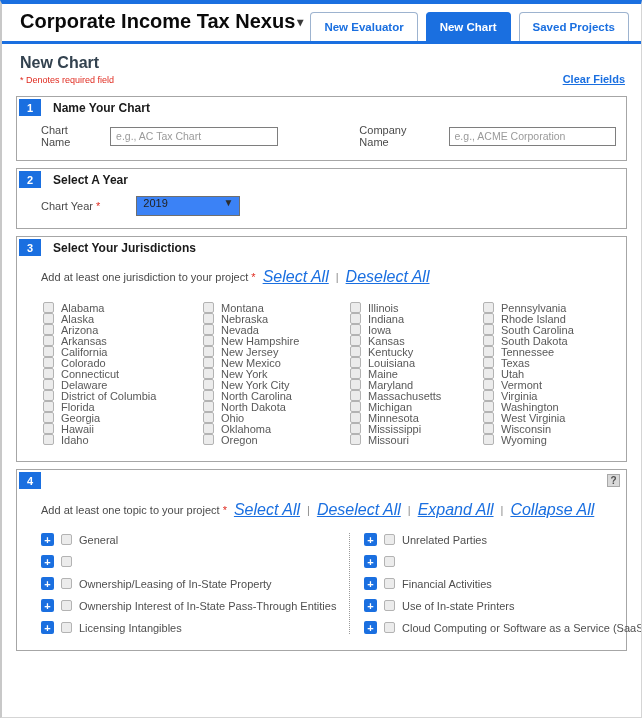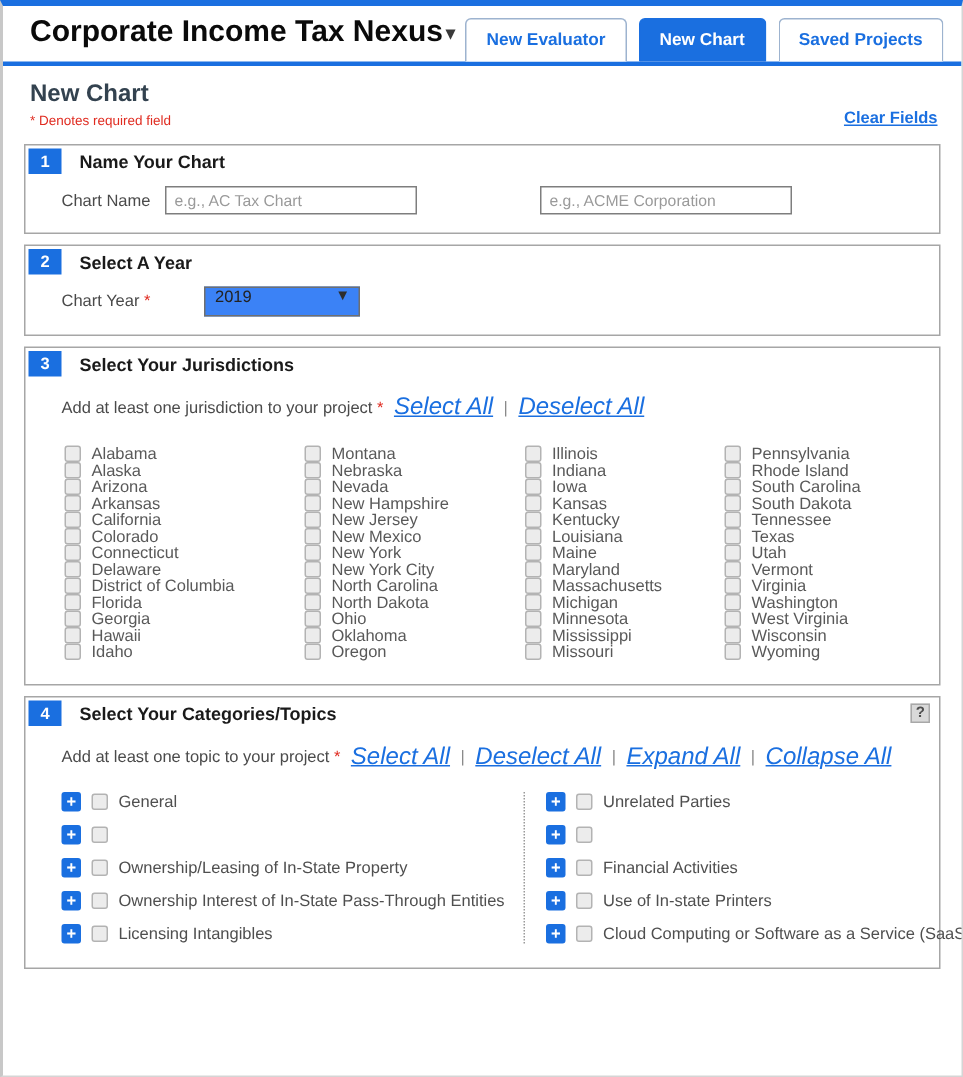--- a/index.html
+++ b/index.html
@@ -163,20 +163,21 @@
 
   <div class="section">
     <div class="section-head">
       <div class="badge">1</div>
       <div class="section-title">Name Your Chart</div>
     </div>
     <div class="s1-body">
       <span class="field-label">Chart Name</span>
       <input class="text-input" type="text" placeholder="e.g., AC Tax Chart" style="">
       <span class="gap"></span>
+      <span class="field-label">Company Name</span>
       <input class="text-input" type="text" placeholder="e.g., ACME Corporation" style="">
     </div>
   </div>
 
   <div class="section">
     <div class="section-head">
       <div class="badge">2</div>
       <div class="section-title">Select A Year</div>
     </div>
     <div class="s2-body">
@@ -422,21 +423,20 @@
             <span class="cb-label">Wyoming</span>
           </div>
         </div>
     </div>
   </div>
 
   <div class="section">
     <div class="help-icon">?</div>
     <div class="section-head">
       <div class="badge">4</div>
-      <div class="section-title">Select Your Categories/Topics</div>
     </div>
     <div class="instruction">
       <span>
         <span>Add at least one topic to your project</span>
         <span class="req">*</span>
       </span>
       <span class="link action-link">Select All</span>
       <span class="sep">|</span>
       <span class="link action-link">Deselect All</span>
       <span class="sep">|</span>

